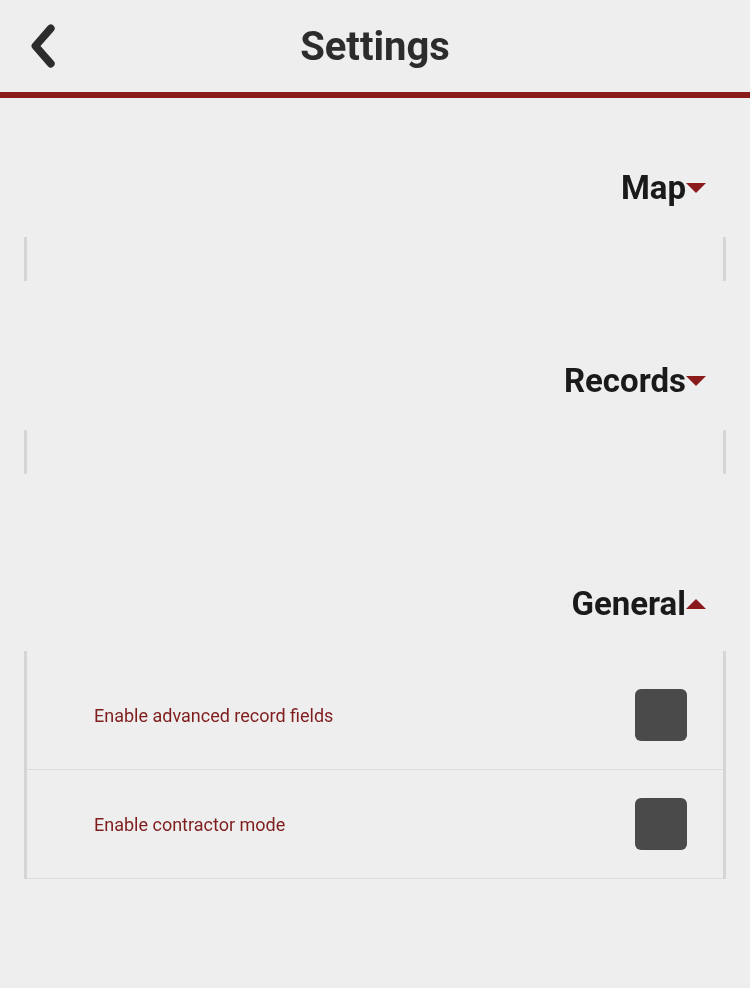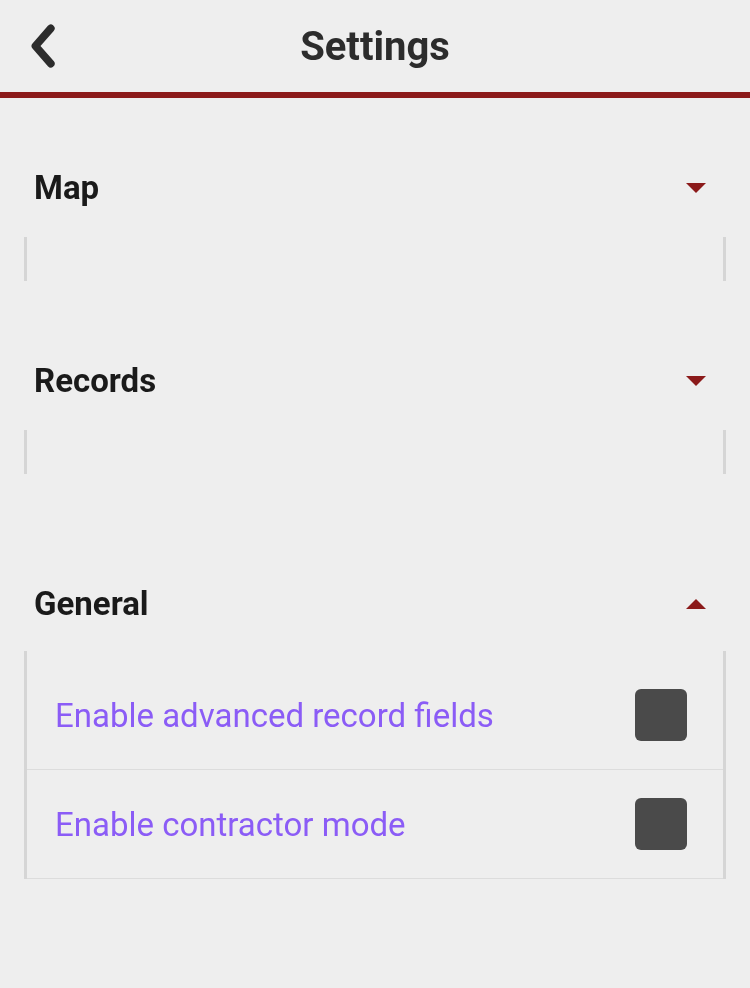--- a/index.html
+++ b/index.html
@@ -43,21 +43,21 @@
       color: #2c2c2c;
     }
     .content {
       padding-top: 60px;
     }
     .section {
       padding: 0 24px;
     }
     .section-header {
       display: flex;
-      justify-content: space-between;
+      justify-content: flex-end;
       align-items: center;
       padding: 10px 10px;
       cursor: pointer;
     }
     .section-title {
       font-size: 33px;
       font-weight: 700;
       color: #1a1a1a;
     }
     .caret-down {
@@ -93,23 +93,24 @@
       padding-top: 10px;
     }
     .setting-row {
       display: flex;
       justify-content: space-between;
       align-items: center;
       padding: 28px 28px;
       border-bottom: 1px solid #dcdcdc;
     }
     .setting-label {
-      font-size: 33px;
+      font-size: 18px;
       font-weight: 400;
-      color: #8b5cf6;
+      color: #7f1d1d;
+      margin-left: 39px;
     }
     .checkbox {
       width: 52px;
       height: 52px;
       background-color: #4a4a4a;
       border-radius: 6px;
       cursor: pointer;
       margin-right: 8px;
     }
     .spacer-small {

